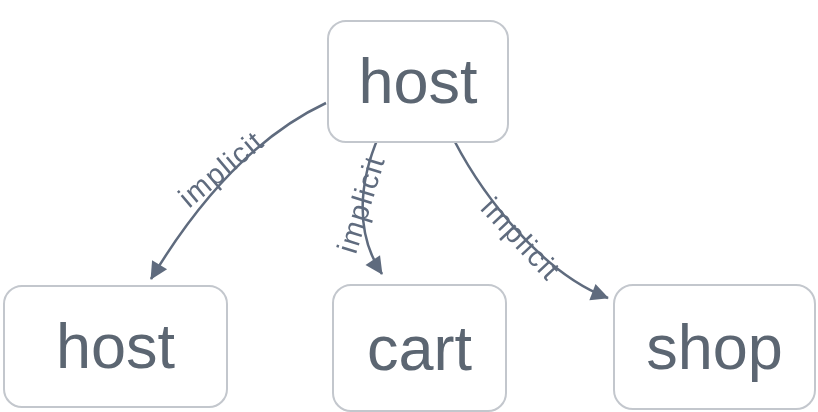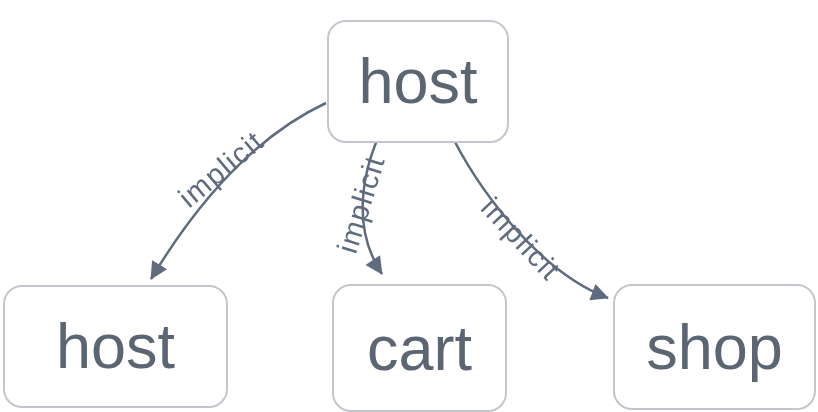--- a/index.html
+++ b/index.html
@@ -50,21 +50,21 @@
     justify-content: center;
   }
   .node-label {
     color: var(--node-text);
     font-size: 63px;
     line-height: 1;
   }
   .node-host  { left: 327px; top: 20px;   width: 182px; height: 123px; }
   .node-about { left: 3px;   top: 285px; width: 225px; height: 123px; }
   .node-cart  { left: 332px; top: 284px; width: 175px; height: 128px; }
-  .node-shop  { left: 613px; top: 284px; width: 203px; height: 126px; }
+  .node-shop  { left: 613px; top: 284px; width: 203px; height: 126px; border-radius: 20px; }
 </style>
 </head>
 <body>
 
 <div class="stage">
 
   <svg class="edges-svg" viewBox="0 0 818 412" aria-hidden="true">
     <defs>
       <marker id="arrow" viewBox="0 0 12 12" refX="10.5" refY="6" markerWidth="21" markerHeight="21" markerUnits="userSpaceOnUse" orient="auto">
         <path class="arrowhead" d="M1,1 L11,6 L1,11 Z"></path>

